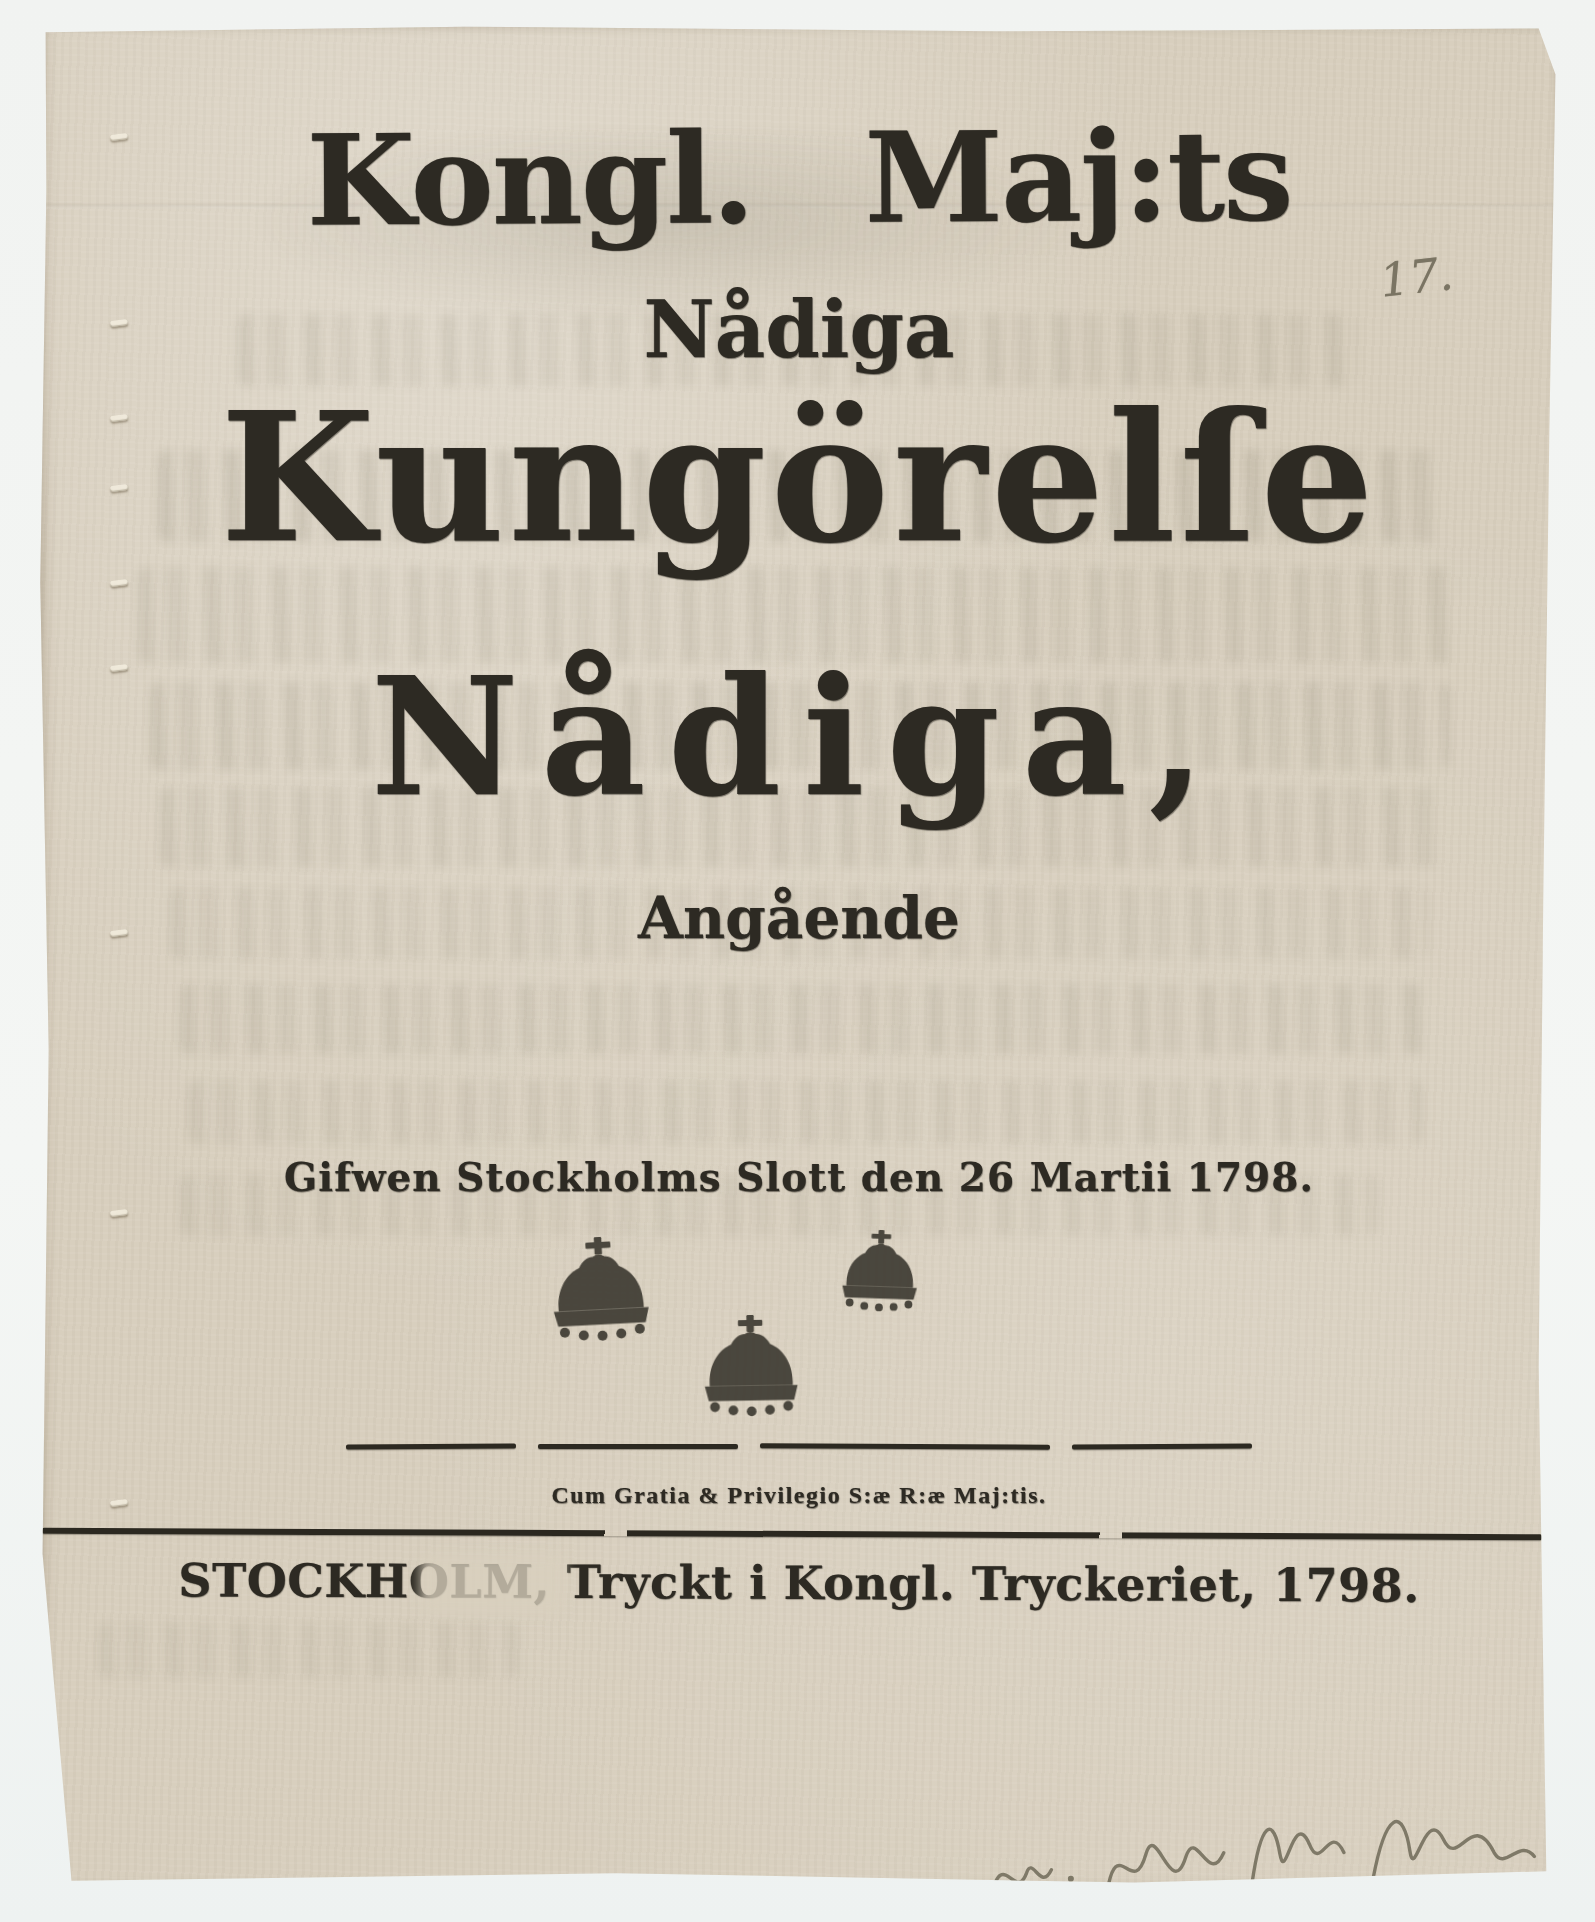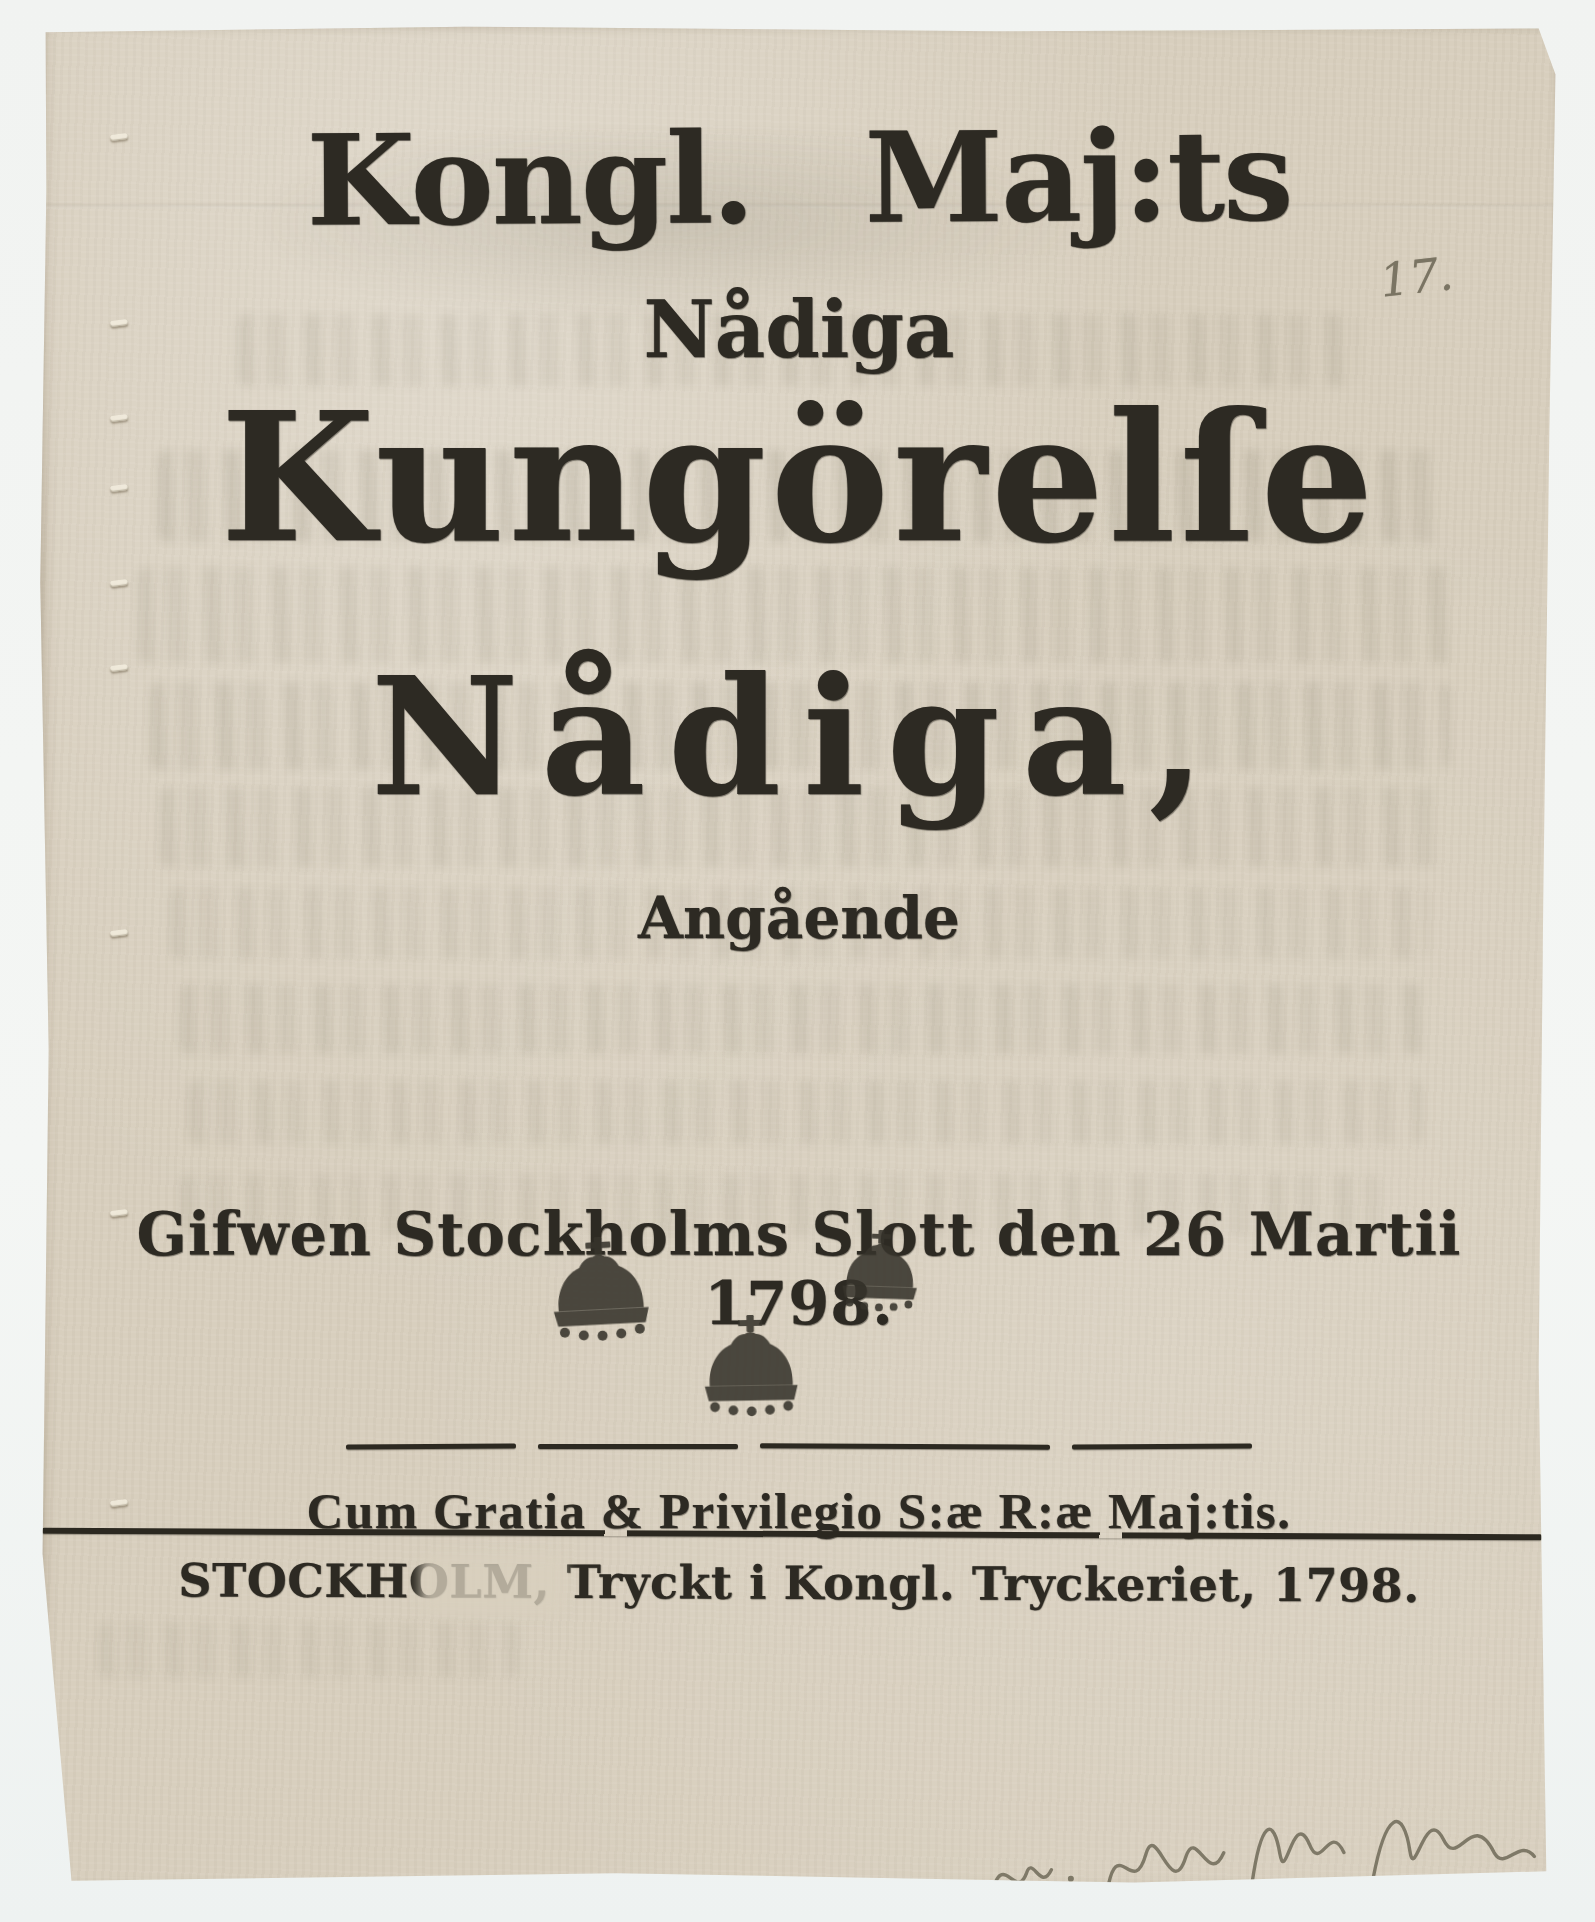--- a/index.html
+++ b/index.html
@@ -50,22 +50,22 @@
     color:#2d2a23;font-weight:bold;
     text-shadow:0.6px 0.6px 1px rgba(45,42,35,.55), -0.4px 0 0.8px rgba(45,42,35,.30);
   }
   .h1{top:78px;font-size:125px;line-height:1.25;word-spacing:70px;letter-spacing:-2px;transform:rotate(-0.3deg);}
   .h2{top:262px;font-size:78px;}
   .title-main{top:358px;font-size:178px;line-height:1.1;letter-spacing:4px;}
   .conj{top:563px;font-size:52px;}
   .title-2{top:618px;font-size:162px;line-height:1.2;letter-spacing:22px;}
   .subject-label{top:862px;font-size:58px;}
   .subject-lines{top:926px;font-size:55px;line-height:82px;letter-spacing:-0.5px;}
-  .dateline{top:1178px;font-size:59px;letter-spacing:1px;}
-  .privilege{top:1460px;font-size:51px;font-family:"Liberation Serif", serif;letter-spacing:1.5px;font-weight:700;}
+  .dateline{top:1132px;font-size:39px;letter-spacing:1px;}
+  .privilege{top:1460px;font-size:24px;font-family:"Liberation Serif", serif;letter-spacing:1.5px;font-weight:700;}
   .imprint{top:1534px;font-size:46px;letter-spacing:0.5px;transform:rotate(0.25deg);}
   
   .rule-dashed{
     position:absolute;top:1422px;left:0;right:0;height:6px;
     display:flex;justify-content:center;gap:22px;
   }
   .rule-dashed span{height:5px;background:#2c2921;border-radius:2px;box-shadow:0 1px 1px rgba(45,42,35,.4);}
   .rule-dashed .d1{width:170px;transform:rotate(-0.4deg);}
   .rule-dashed .d2{width:200px;}
   .rule-dashed .d3{width:290px;transform:rotate(0.3deg);}

